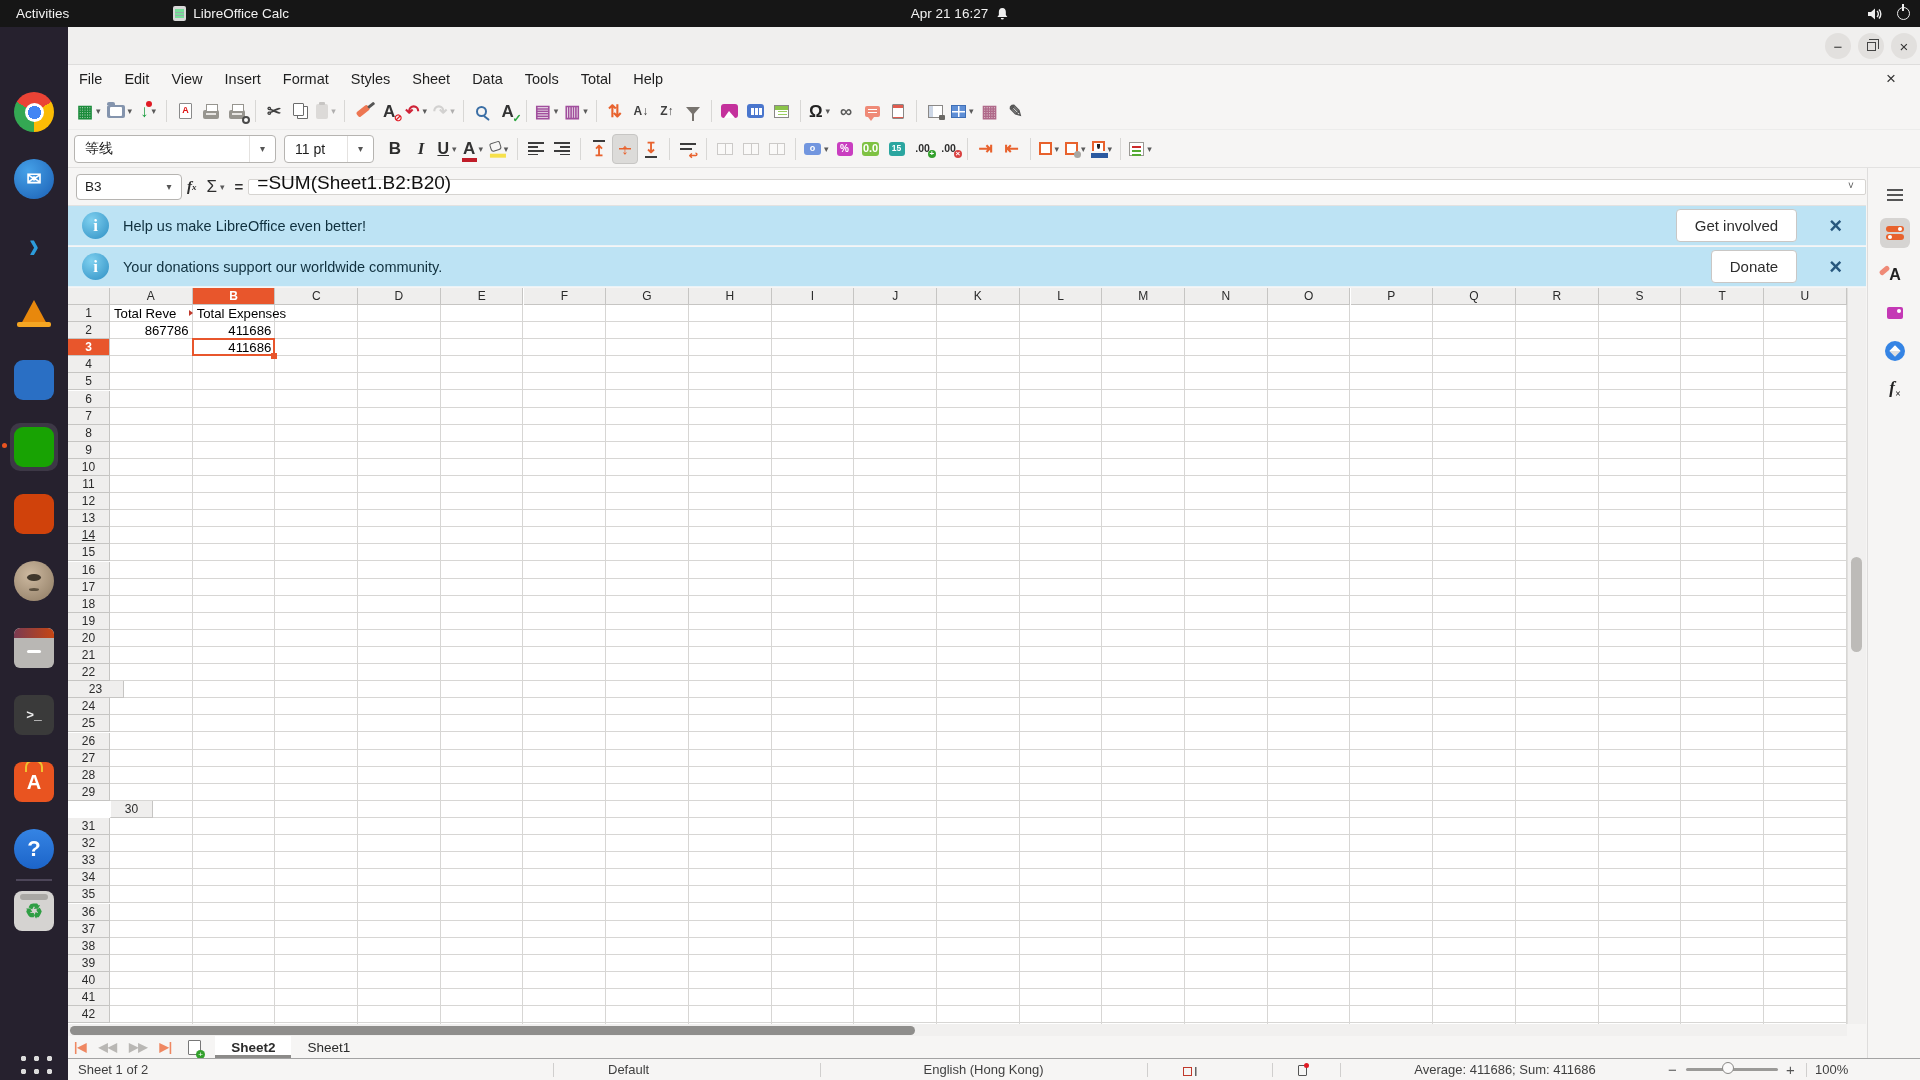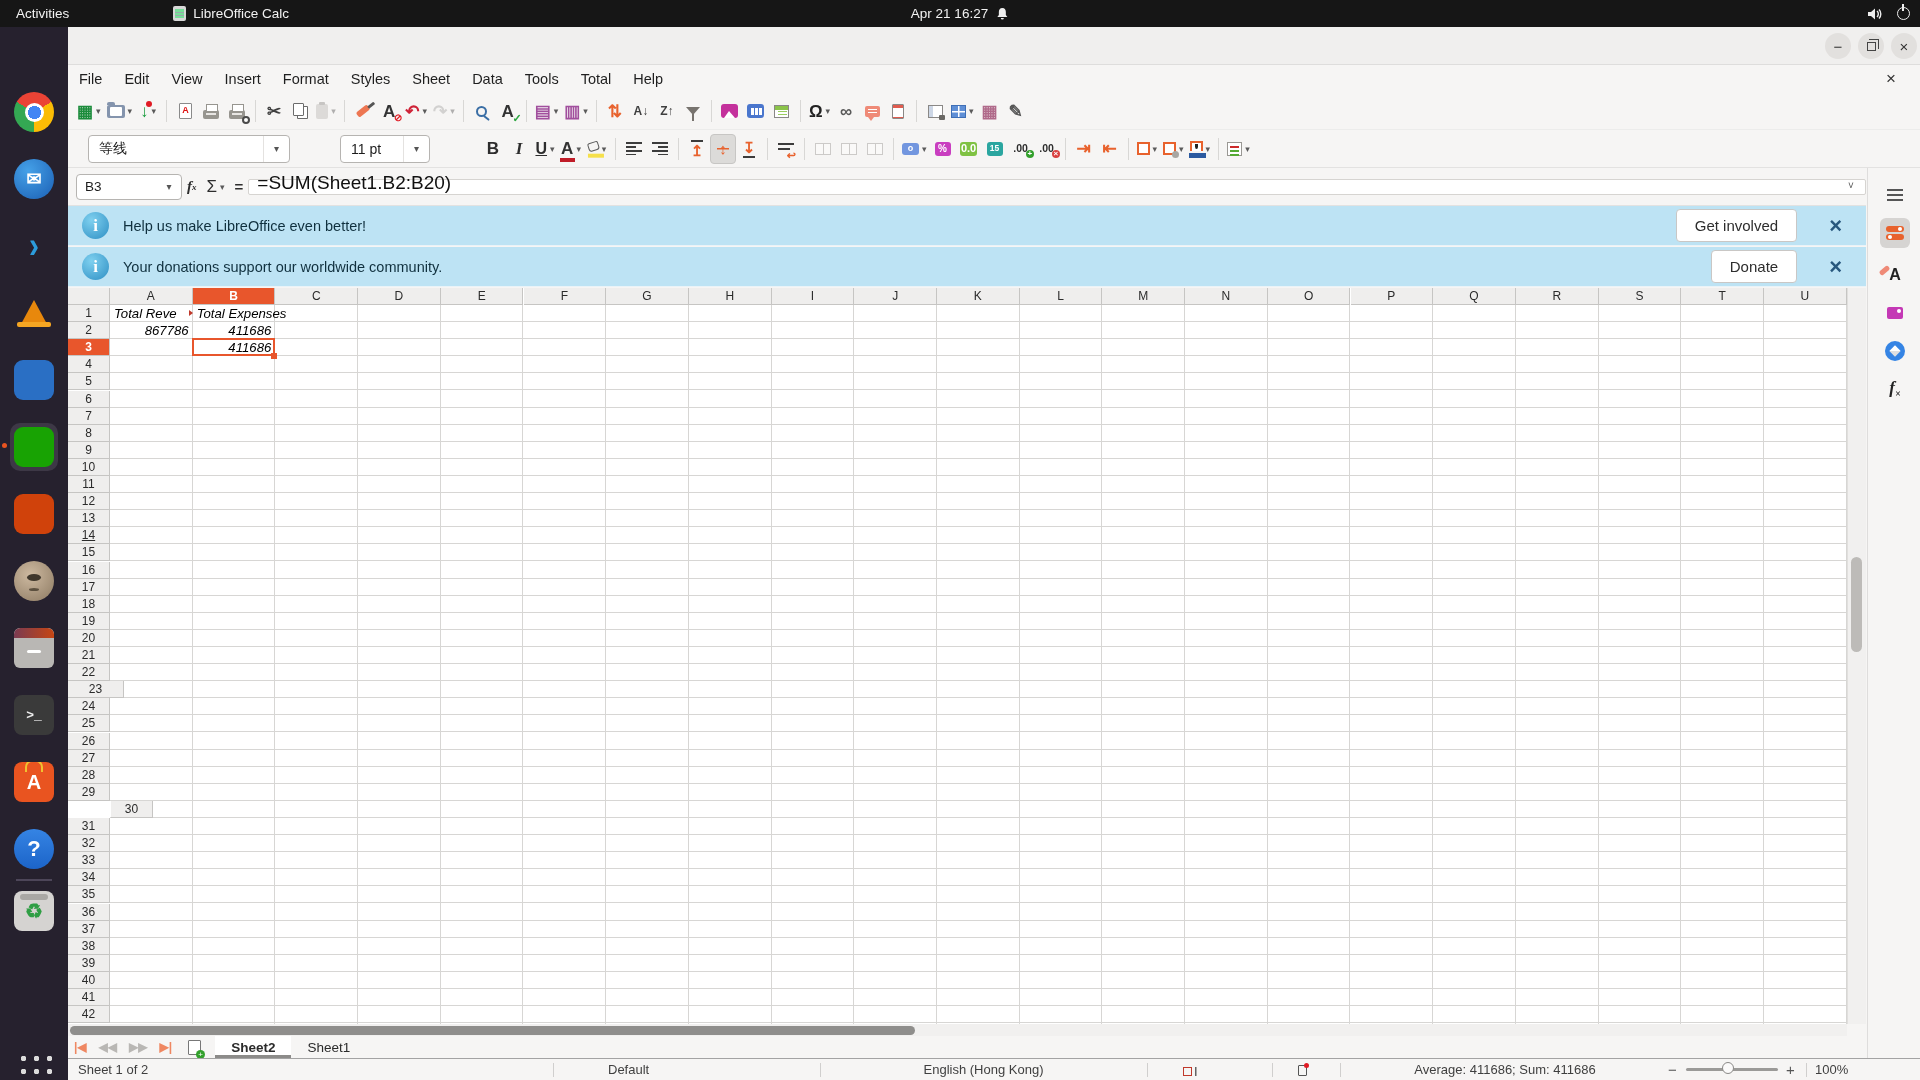--- a/index.html
+++ b/index.html
@@ -28,21 +28,21 @@
   .restoreglyph { width:9px; height:9px; border:1.4px solid #444; position:relative; background:#e2e0de; }
   .restoreglyph::before { content:""; position:absolute; left:1.5px; top:-4px; width:9px; height:9px; border:1.4px solid #444; border-left:none; border-bottom:none; }
 
   
   #menubar { left:0; top:65px; width:1920px; height:28px; background:#f6f5f4; display:flex; align-items:center; padding-left:68px; font-size:14.5px; color:#1f1f1f; }
   #menubar .mitem { padding:3px 11px; border-radius:3px; }
 
   
   .toolbar { left:68px; width:1852px; background:#f6f5f4; display:flex; align-items:center; }
   #tb1 { top:93px; height:37px; padding-left:6px; border-bottom:1px solid #ececeb; }
-  #tb2 { top:130px; height:38px; padding-left:20px; border-bottom:1px solid #e3e2e1;gap:42px; }
+  #tb2 { top:130px; height:38px; padding-left:6px; border-bottom:1px solid #e3e2e1; }
   .tbtn { height:30px; min-width:26px; display:flex; align-items:center; justify-content:center; border-radius:4px; padding:0 3px; position:relative; }
   .tbtn.active { background:#dcdbd9; border:1px solid #c7c6c4; }
   .tbtn.disabled { opacity:.45; }
   .tico { display:flex; align-items:center; justify-content:center; font-size:17px; line-height:1; font-weight:bold; position:relative; }
   .dd { font-size:9px; color:#5a5a5a; margin-left:3px; }
   .tsep { width:1px; height:22px; background:#d8d7d5; margin:0 5px; flex:none; }
   .combo { height:28px; background:#fff; border:1px solid #b6b4b1; border-radius:4px; display:flex; align-items:center; position:relative; margin-right:8px; }
   .combo .cval { padding:0 10px; font-size:14px; color:#1c1c1c; flex:1; white-space:nowrap; overflow:hidden; }
   .combo .cchev { width:26px; text-align:center; color:#555; font-size:10px; border-left:1px solid #e4e2e0; align-self:stretch; display:flex; align-items:center; justify-content:center; }
 
@@ -136,21 +136,21 @@
   .infoclose { font-size:22px; font-weight:bold; color:#28587e; margin:0 10px 0 18px; }
 
   
   #grid { left:68px; top:288px; width:1779px; height:736px; background:#fff; overflow:hidden; }
   #gridlines { left:42px; top:17px; width:1737px; height:719px;
      background:
        repeating-linear-gradient(to right, transparent 0, transparent 81.7px, #d7d6d4 81.7px, #d7d6d4 82.7px),
        repeating-linear-gradient(to bottom, transparent 0, transparent 16.1px, #d7d6d4 16.1px, #d7d6d4 17.1px); }
   .colhead, .rowhead, #cornerbox { background:#efeeed; color:#2b2b2b; font-size:12px; display:flex; align-items:center; justify-content:center; border-right:1px solid #c6c5c3; border-bottom:1px solid #c6c5c3; }
   .colhead.sel, .rowhead.sel { background:#e8562c; color:#fff; font-weight:bold; }
-  .cell { font-size:13.2px; color:#000; line-height:17px; padding:0 4px; white-space:nowrap;font-style:italic; }
+  .cell { font-size:13.2px; color:#000; line-height:17px; padding:0 4px; white-space:nowrap; }
   .cell.right { text-align:right; }
   .cell.clipped { overflow:hidden; }
   .clipmark { position:absolute; right:0px; top:5px; width:0; height:0; border-top:3.5px solid transparent; border-bottom:3.5px solid transparent; border-left:4.5px solid #c0392b; }
   #selbox { border:2px solid #e8562c; background:transparent; }
   #selhandle { width:6px; height:6px; background:#e8562c; }
 
   
   #vscroll { left:1847px; top:288px; width:19px; height:736px; background:#f1f0ef; border-left:1px solid #e0dfdd; }
   #vthumb { left:1851px; top:557px; width:11px; height:95px; background:#bdbbb8; border-radius:6px; }
   #hscrolltrack { left:68px; top:1024px; width:1779px; height:12px; background:#f1f0ef; }

